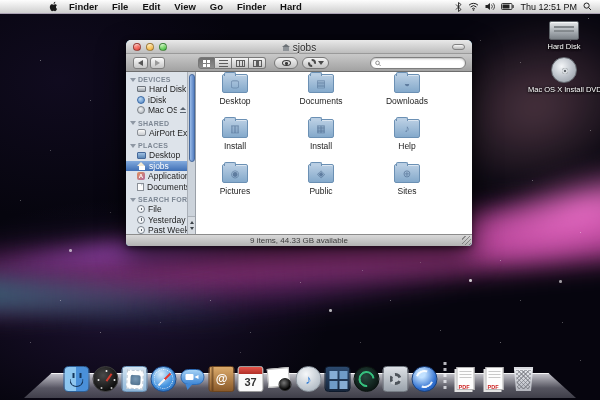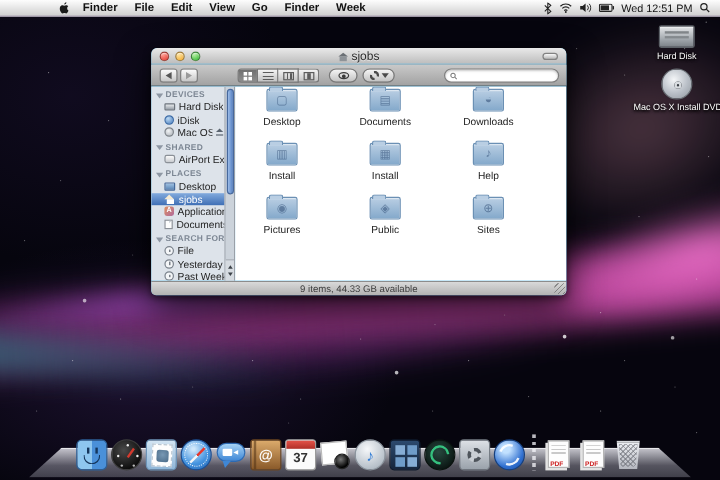--- a/index.html
+++ b/index.html
@@ -306,21 +306,21 @@
         <path d="M11.6 8.6c0-1.6 1.3-2.4 1.4-2.4-.8-1.1-2-1.3-2.4-1.3-1-.1-2 .6-2.5.6-.5 0-1.3-.6-2.2-.6-1.1 0-2.2.7-2.7 1.7-1.2 2-.3 5 .8 6.6.5.8 1.2 1.7 2 1.6.8 0 1.1-.5 2.1-.5 1 0 1.3.5 2.2.5.9 0 1.5-.8 2-1.6.6-.9.9-1.8.9-1.8s-1.6-.6-1.6-2.8z"></path>
         <path d="M10 3.2c.4-.5.7-1.3.6-2-.6 0-1.4.4-1.8 1-.4.4-.8 1.2-.7 1.9.7.1 1.4-.4 1.9-.9z"></path>
       </svg>
     </span>
     <span class="menu-item app">Finder</span>
     <span class="menu-item">File</span>
     <span class="menu-item">Edit</span>
     <span class="menu-item">View</span>
     <span class="menu-item">Go</span>
     <span class="menu-item">Finder</span>
-    <span class="menu-item">Week</span>
+    <span class="menu-item">Hard</span>
   </div>
   <div class="mb-right">
     <span>
       <svg width="7" height="10" viewBox="0 0 7 10">
           <path d="M1 2.5L6 7.5 3.5 9.5V0.5L6 2.5 1 7.5" fill="none" stroke="#222" stroke-width="0.9"></path>
         </svg>
     </span>
     <span>
       <svg width="11" height="9" viewBox="0 0 11 9" fill="none" stroke="#222" stroke-width="1">
         <path d="M1 3.2a6.4 6.4 0 0 1 9 0"></path>
@@ -335,21 +335,21 @@
           <path d="M6.5 2.5a3 3 0 0 1 0 4M8 1.2a4.8 4.8 0 0 1 0 6.6" fill="none" stroke="#222" stroke-width="0.8"></path>
         </svg>
     </span>
     <span>
       <svg width="13" height="7" viewBox="0 0 13 7">
           <rect x="0.5" y="0.5" width="10.5" height="6" rx="1" fill="none" stroke="#222" stroke-width="0.9"></rect>
           <rect x="1.5" y="1.5" width="7" height="4" fill="#222"></rect>
           <rect x="11.5" y="2" width="1.2" height="3" rx="0.5" fill="#222"></rect>
         </svg>
     </span>
-    <span class="clock">Wed 12:51 PM</span>
+    <span class="clock">Thu 12:51 PM</span>
     <span>
       <svg width="9" height="9" viewBox="0 0 9 9" fill="none" stroke="#222" stroke-width="1">
           <circle cx="3.6" cy="3.6" r="2.6"></circle>
           <path d="M5.6 5.6L8 8"></path>
         </svg>
     </span>
   </div>
 </div>
 
 <div class="desk-icon di-hd">

